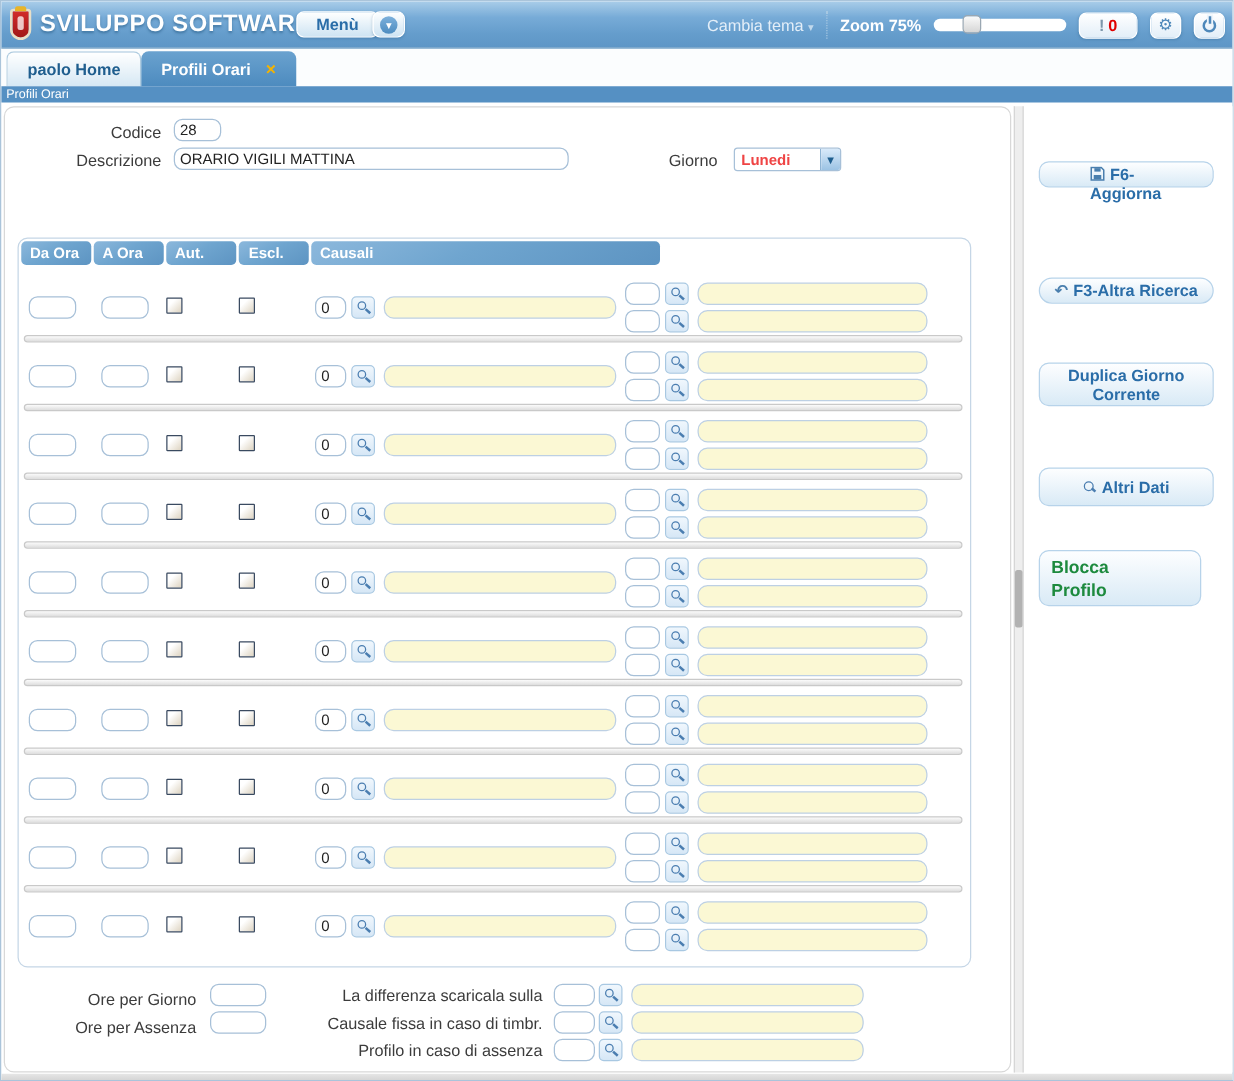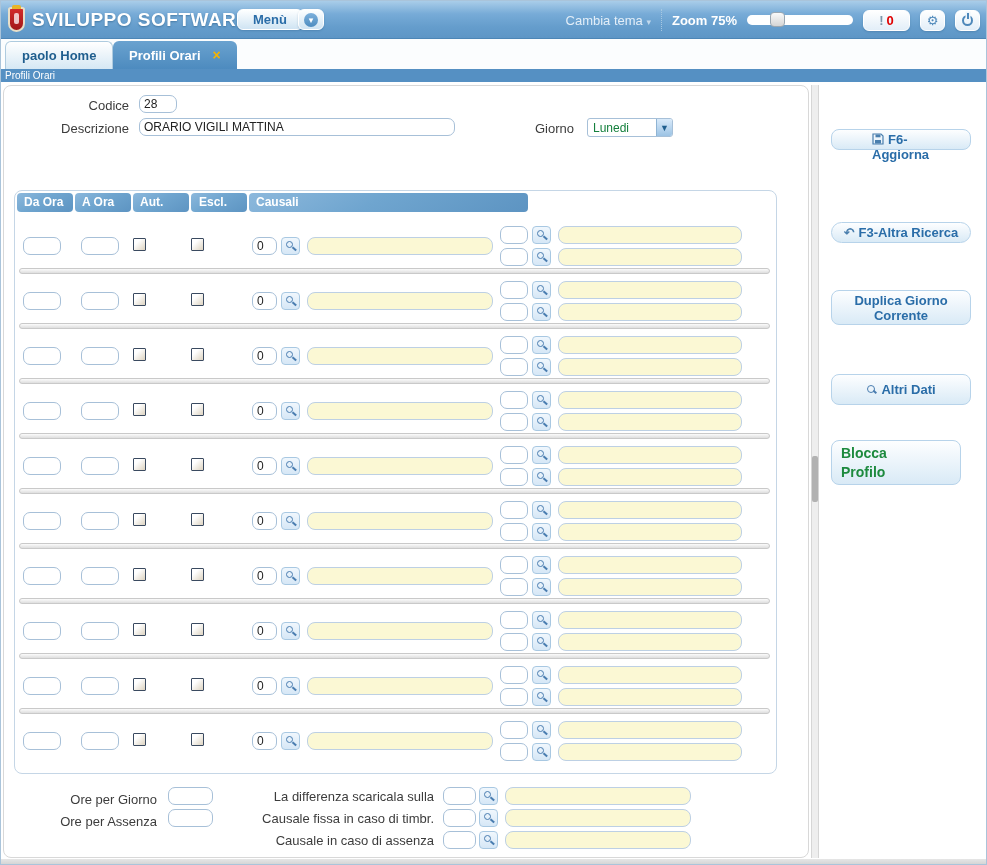--- a/index.html
+++ b/index.html
@@ -77,21 +77,21 @@
     font-size:12px; padding:0 5px; font-family:"Liberation Sans", sans-serif; outline:none; }
 
   .codice-label { left:20px; top:12px; width:105px; }
   .codice-input { position:absolute; left:135px; top:9px; width:38px; }
   .descr-label { left:20px; top:35px; width:105px; }
   .descr-input { position:absolute; left:135px; top:32px; width:316px; }
   .giorno-label { left:518px; top:35px; width:52px; }
   .giorno-select { position:absolute; left:583px; top:32px; width:86px; height:19px;
     border:1px solid #a7c0d8; border-radius:3px; background:#fff; display:flex;
     align-items:center; cursor:pointer; }
-  .giorno-value { flex:1; font-size:12px; color:#15803d; padding-left:5px; }
+  .giorno-value { flex:1; font-size:12px; color:#ef4444; padding-left:5px;font-weight:bold; }
   .giorno-arrow { width:16px; height:17px; background:linear-gradient(#d9eafa,#9cc3e4);
     border-left:1px solid #8fb4d4; border-radius:0 2px 2px 0; color:#1f5e8e; font-size:9px;
     display:flex; align-items:center; justify-content:center; }
 
   
   .grid-panel { position:absolute; left:10px; top:104px; width:763px; height:584px;
     border:1px solid #c5d6e6; border-radius:8px; background:#fff; }
   .grid-header { position:absolute; left:2px; top:2px; display:flex; gap:2px; }
   .pill { height:19px; border-radius:4px; color:#fff; font-size:12px; font-weight:bold;
     line-height:19px; padding-left:7px;
@@ -529,21 +529,21 @@
         <div class="fl-label">Ore per Assenza</div>
         <input class="box fl-input" value="" style="">
         <div class="fr-label">Causale fissa in caso di timbr.</div>
         <input class="box fr-input" value="" style="">
         <span class="mag-btn fr-mag">
             <span class="mag-glyph"></span>
           </span>
         <input class="yellow fr-desc" readonly="" value="" style="">
       </div>
       <div class="fline">
-        <div class="fr-label">Causale in caso di assenza</div>
+        <div class="fr-label">Profilo in caso di assenza</div>
         <input class="box fr-input" value="" style="">
         <span class="mag-btn fr-mag">
             <span class="mag-glyph"></span>
           </span>
         <input class="yellow fr-desc" readonly="" value="" style="">
       </div>
     </div>
   </div>
 
   <div class="splitter">

